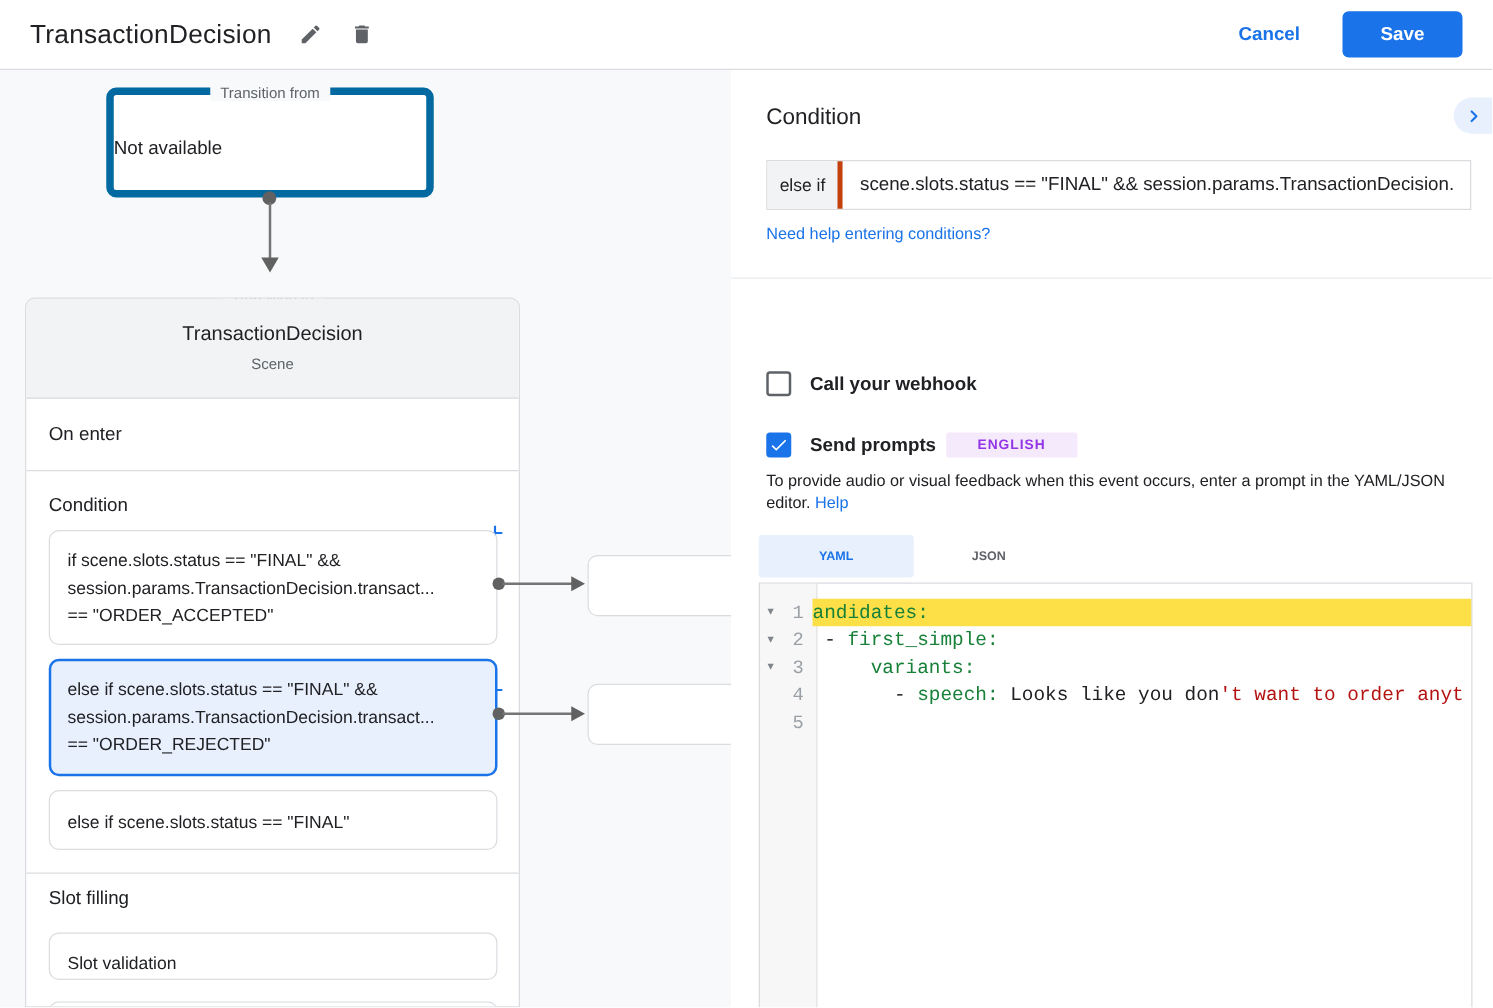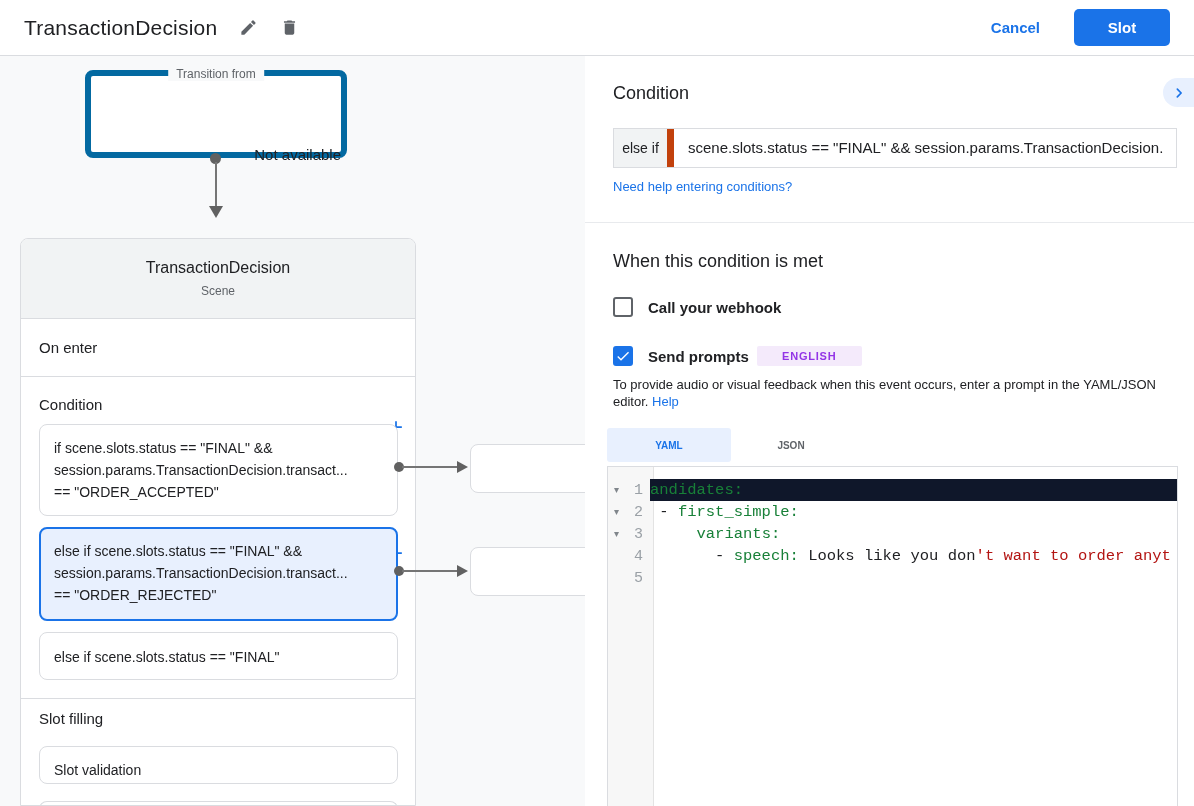--- a/index.html
+++ b/index.html
@@ -19,21 +19,21 @@
     border-radius:5px; width:96px; height:37px; cursor:pointer; }
 
   
   .flow { position:absolute; left:0; top:56px; width:585px; height:750px; background:#f8f9fa; overflow:hidden; z-index:10; }
 
   .node-box { position:absolute; background:#fff; border:6px solid #0369a1; border-radius:8px; }
   .legend { position:absolute; top:-9px; left:50%; transform:translateX(-50%);
     background:#f8f9fa; padding:0 8px; font-size:12px; color:#5f6368; white-space:nowrap; }
 
   .from-box { left:85px; top:14px; width:262px; height:88px; }
-  .from-content { position:absolute; left:0; right:0; top:34px; text-align:right; font-size:15px; color:#202124;margin-top:36px; }
+  .from-content { position:absolute; left:0; right:0; top:34px; text-align:left; font-size:15px; color:#202124; }
 
   .dot { position:absolute; width:11px; height:11px; border-radius:50%; background:#616161; }
   .vline { position:absolute; width:2px; background:#757575; }
   .hline { position:absolute; height:2px; background:#757575; }
   .arrow-down { position:absolute; width:0; height:0; border-left:7px solid transparent;
     border-right:7px solid transparent; border-top:12px solid #616161; }
   .arrow-right { position:absolute; width:0; height:0; border-top:6px solid transparent;
     border-bottom:6px solid transparent; border-left:11px solid #616161; }
 
   .scene-card { position:absolute; left:20px; top:182px; width:396px; height:568px; background:#fff;
@@ -61,21 +61,21 @@
 
   
   .panel { position:absolute; left:585px; top:56px; width:609px; height:750px; background:#fff; overflow:hidden; z-index:20; }
   .panel-h { position:absolute; left:28px; font-size:18px; font-weight:400; color:#202124; }
   .chevron-btn { position:absolute; right:0; top:22px; width:31px; height:29px; background:#e8f0fe;
     border:none; border-radius:15px 0 0 15px; cursor:pointer; display:flex; align-items:center; justify-content:center; }
   .chevron-btn svg { width:20px; height:20px; fill:#1a73e8; }
 
   .cond-group { position:absolute; left:28px; top:72px; width:564px; height:40px;
     border:1px solid #dadce0; display:flex; background:#fff; }
-  .cond-prefix { width:60px; background:#f1f3f4; border-right:7px solid #c2410c; display:flex;
+  .cond-prefix { width:60px; background:#f1f3f4; border-right:4px solid #c2410c; display:flex;
     align-items:center; justify-content:center; font-size:14px; color:#202124; flex:none; }
   .cond-input { flex:1; font-size:15px; color:#202124; line-height:38px; padding-left:14px;
     white-space:nowrap; overflow:hidden; }
   .link { color:#1a73e8; font-size:13px; text-decoration:none; cursor:pointer; }
   .help-link { position:absolute; left:28px; top:123px; }
   .panel-div { position:absolute; left:0; right:0; top:166px; border-top:1px solid #e8eaed; }
 
   .checkbox { position:absolute; left:28px; width:20px; height:20px; border:2px solid #5f6368;
     border-radius:3px; background:#fff; cursor:pointer; }
   .checkbox.checked { background:#1a73e8; border-color:#1a73e8; display:flex; align-items:center; justify-content:center; }
@@ -94,21 +94,21 @@
   .editor { position:absolute; left:22px; top:410px; width:571px; height:345px;
     border:1px solid #dadce0; background:#fff; }
   .gutter-bg { position:absolute; left:0; top:0; bottom:0; width:46px; background:#f7f7f7; border-right:1px solid #e3e3e3; }
   .ed-rows { position:absolute; left:0; top:12px; right:0; }
   .ed-row { display:flex; height:22px; align-items:center; }
   .fold { width:17px; text-align:center; font-size:10px; color:#80868b; flex:none; cursor:pointer; line-height:22px; }
   .num { width:24px; padding-right:6px; text-align:right; font-family:"Liberation Mono", monospace;
     font-size:15px; color:#9aa0a6; flex:none; }
   .code { flex:1; margin-left:1px; font-family:"Liberation Mono", monospace; font-size:15.5px;
     white-space:pre; overflow:hidden; line-height:22px; height:22px; }
-  .code.active { background:#0f172a; }
+  .code.active { background:#fde047; }
   .k { color:#188038; }
   .r { color:#b31412;margin-top:28px; }
   .p { color:#202124; }
 </style>
 </head>
 <body>
 
 <div class="app">
 
   <div class="topbar">
@@ -118,21 +118,21 @@
           <path d="M3 17.25V21h3.75L17.81 9.94l-3.75-3.75L3 17.25zM20.71 7.04c.39-.39.39-1.02 0-1.41l-2.34-2.34a.996.996 0 0 0-1.41 0l-1.83 1.83 3.75 3.75 1.83-1.83z"></path>
         </svg>
     </button>
     <button class="icon-btn">
       <svg viewBox="0 0 24 24">
           <path d="M6 19c0 1.1.9 2 2 2h8c1.1 0 2-.9 2-2V7H6v12zM19 4h-3.5l-1-1h-5l-1 1H5v2h14V4z"></path>
         </svg>
     </button>
     <div class="topbar-spacer"></div>
     <button class="cancel-link">Cancel</button>
-    <button class="save-btn">Slot</button>
+    <button class="save-btn">Save</button>
   </div>
 
   <div class="flow">
 
     <div class="node-box from-box">
       <span class="legend">Transition from</span>
       <div class="from-content">Not available</div>
     </div>
 
     <div class="dot" style="left:210px; top:97px;"></div>
@@ -208,21 +208,20 @@
 
     <div class="cond-group">
       <div class="cond-prefix">else if</div>
       <div class="cond-input">scene.slots.status == "FINAL" &amp;&amp; session.params.TransactionDecision.</div>
     </div>
 
     <a class="link help-link">Need help entering conditions?</a>
 
     <div class="panel-div"></div>
 
-    <div class="panel-h" style="top:195px;">When this condition is met</div>
 
     <div class="checkbox" style="top:241px;"></div>
     <span class="cb-label" style="top:243px;">Call your webhook</span>
 
     <div class="checkbox checked" style="top:290px;">
       <svg viewBox="0 0 24 24">
           <path d="M9 16.2 4.8 12l-1.4 1.4L9 19 21 7l-1.4-1.4z" fill="#fff"></path>
         </svg>
     </div>
     <span class="cb-label" style="top:292px;">Send prompts</span>

